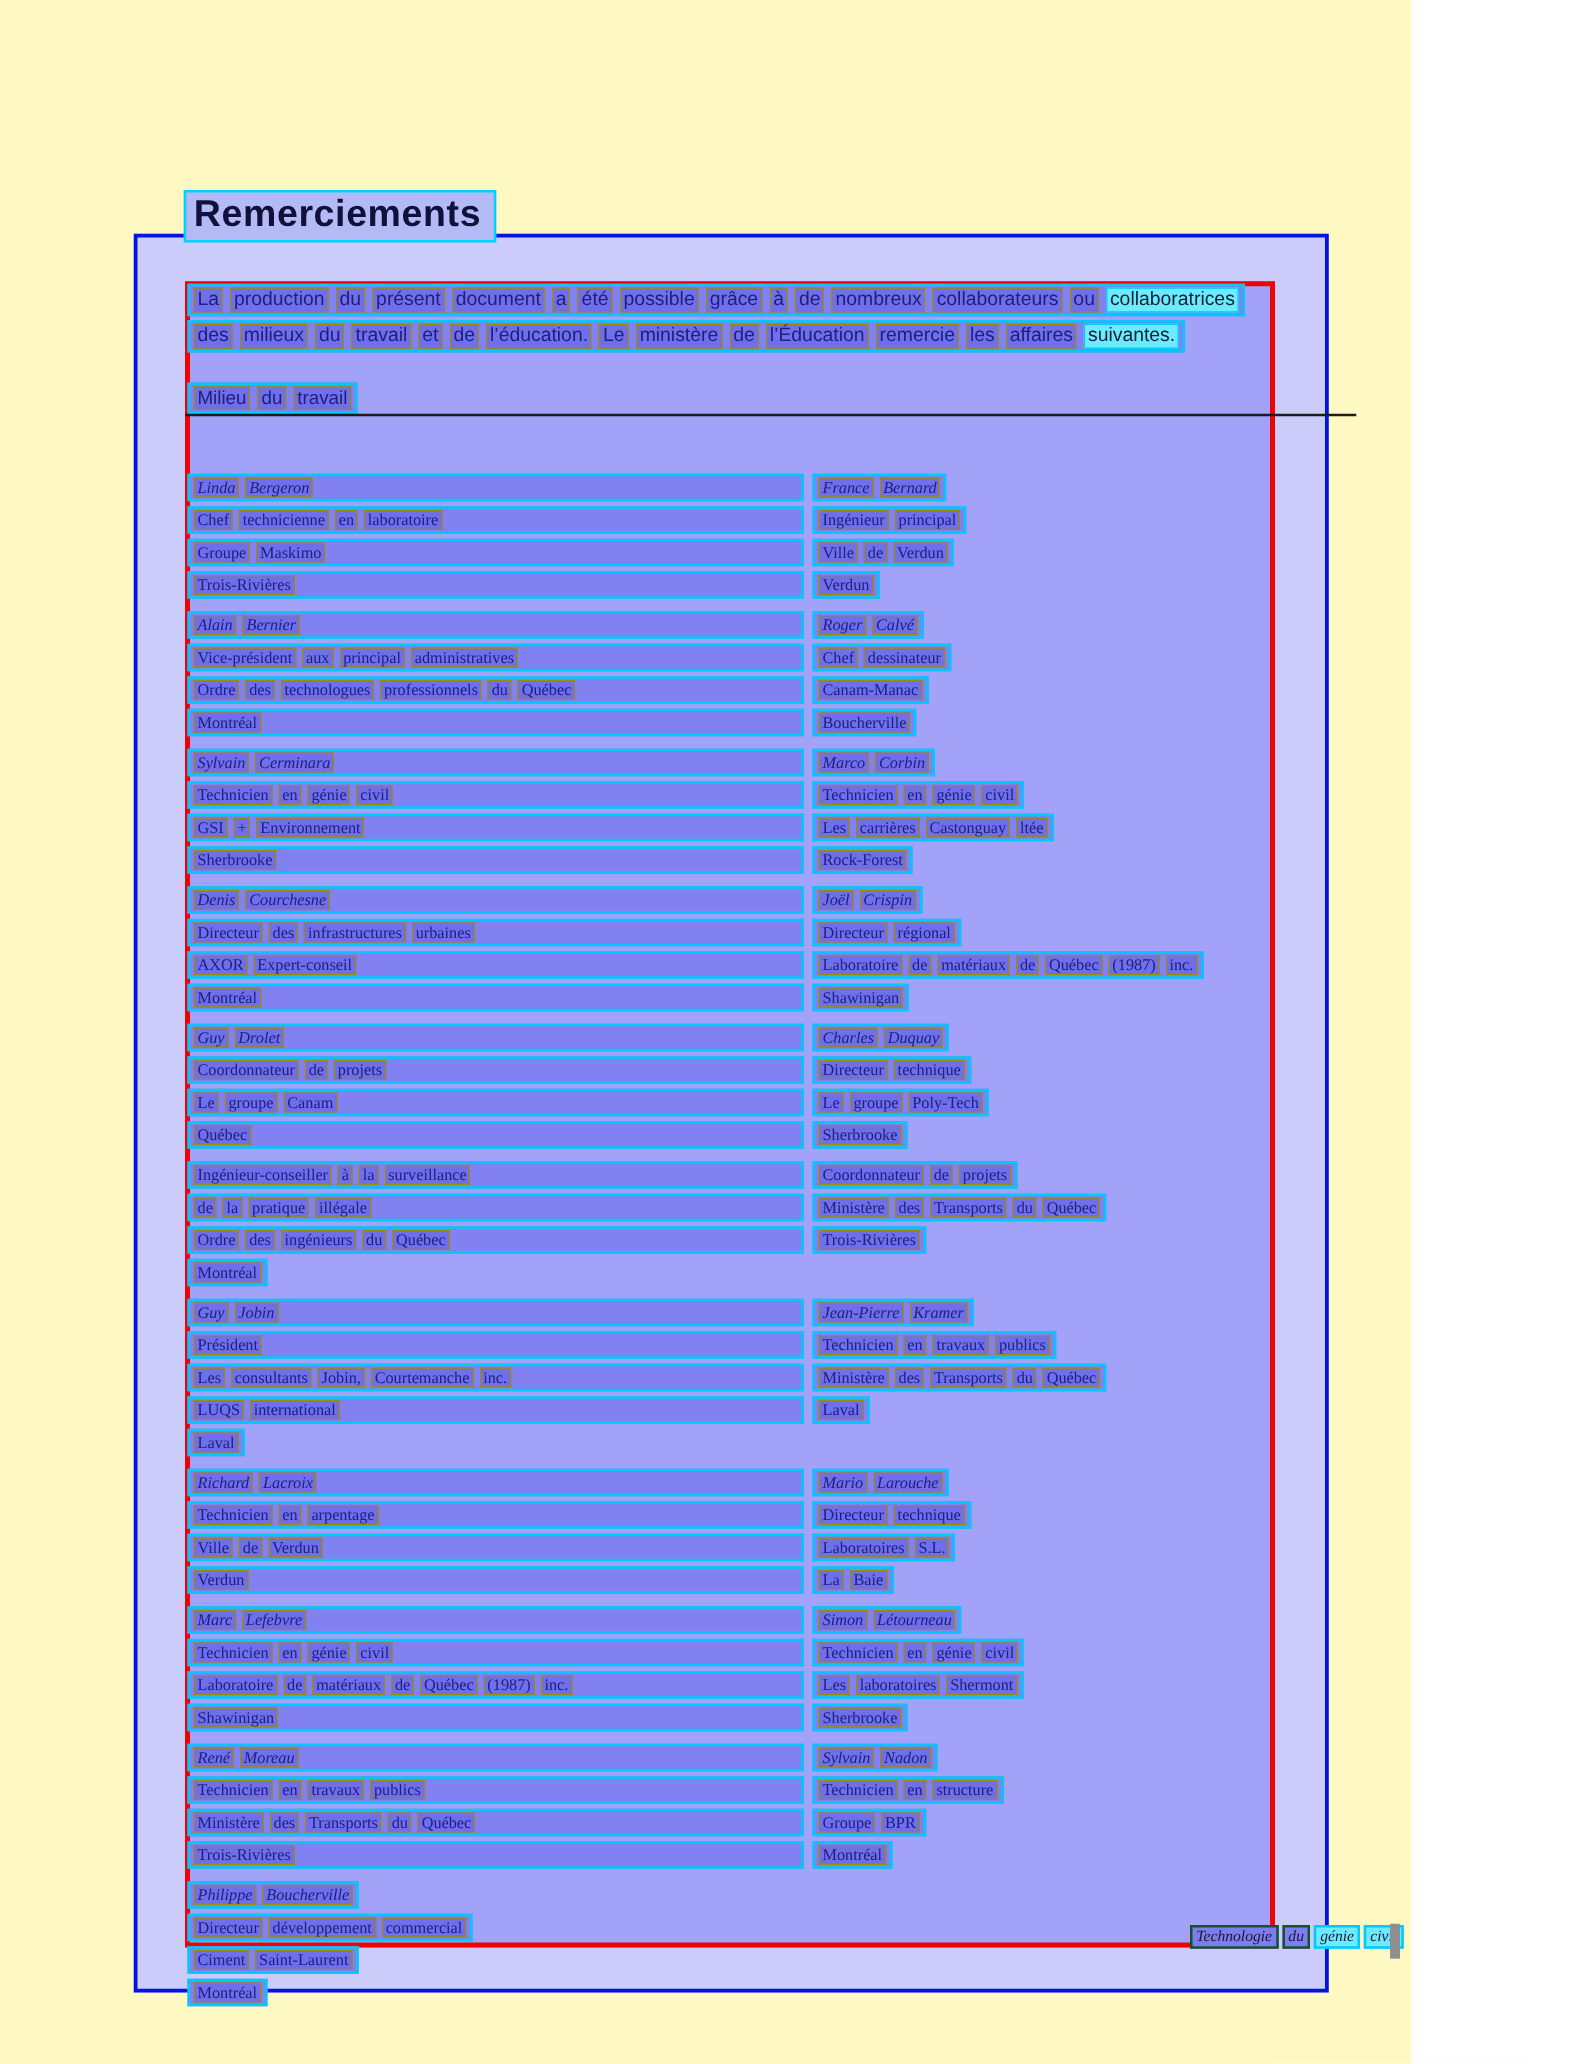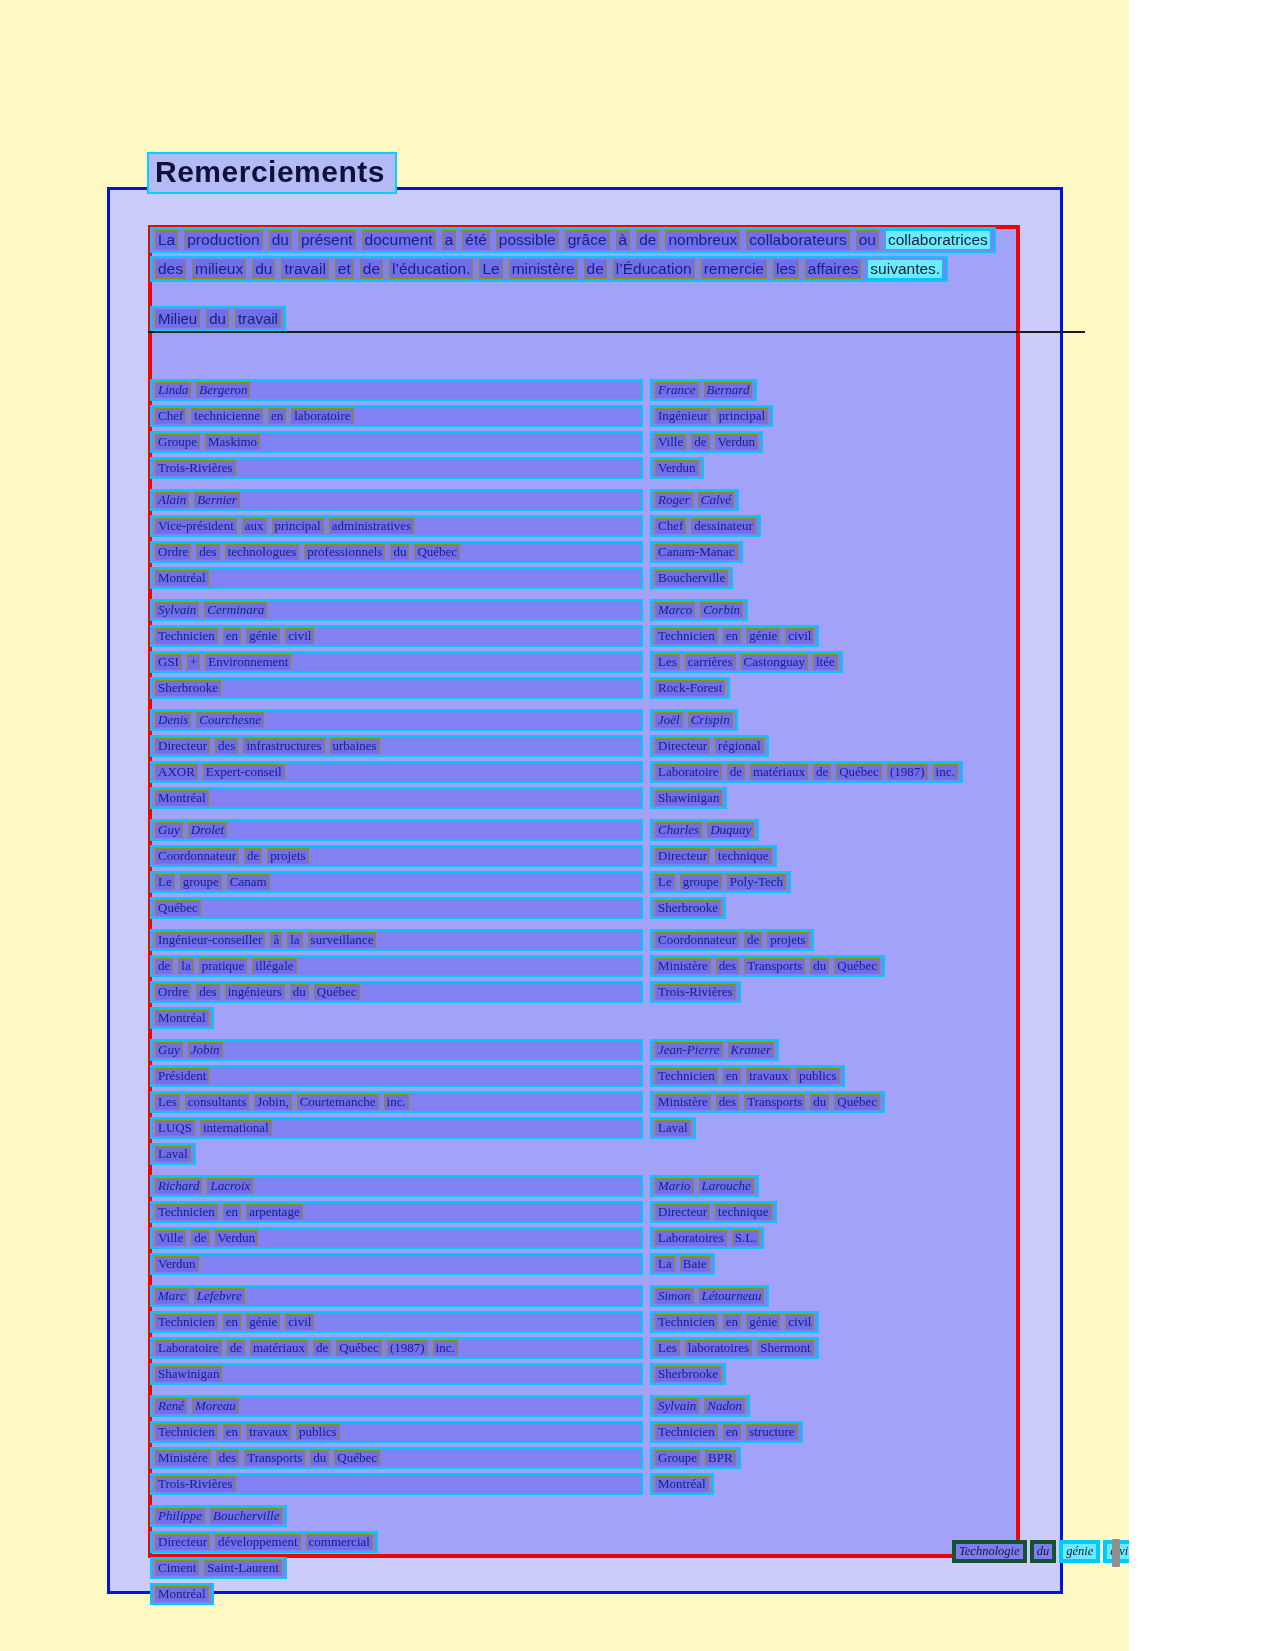--- a/index.html
+++ b/index.html
@@ -50,21 +50,21 @@
   .row .lbar{gap:5px;line-height:14px;}
   .cell-l .lbar.full{width:100%;justify-content:flex-start;}
   .row.name .w{font-style:italic;}
   
   #footer{
     position:absolute;left:952px;top:1540px;z-index:7;
     display:inline-flex;gap:3px;align-items:center;
     font-family:"Liberation Serif","DejaVu Serif",serif;
     font-style:italic;font-size:12.5px;color:#1a1a30;white-space:nowrap;
   }
-  #footer .fw{padding:0 3px;background:#7d7df0;border:4px solid #14532d;}
+  #footer .fw{padding:0 3px;background:#7d7df0;border:2px solid #14532d;}
   #footer .fw.cyan{background:#6ceaff;border-color:#00c9fb;}
   #page-mark{
     position:absolute;left:1112px;top:1539px;width:8px;height:28px;
     background:#8f8f8f;z-index:7;border-radius:1px;
   }
 </style>
 </head>
 <body>
 
 <div id="canvas">

